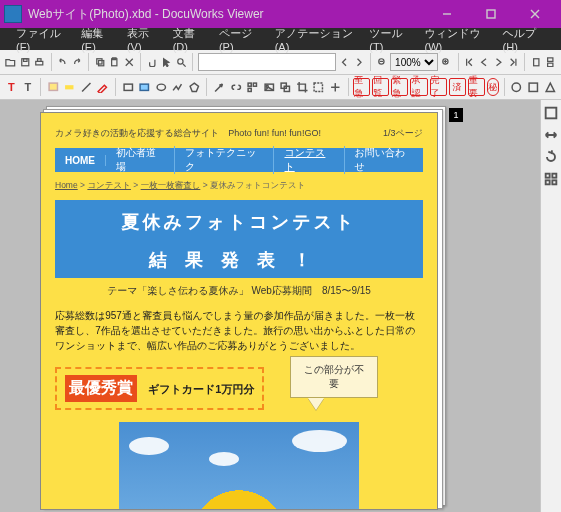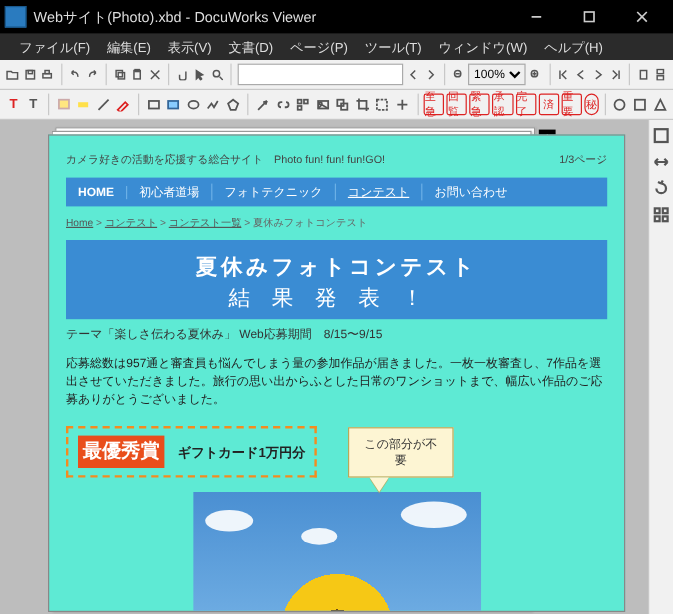--- a/index.html
+++ b/index.html
@@ -1,48 +1,48 @@
 <!DOCTYPE html>
 <html><head>
 <meta charset="utf-8">
 <style>
 html,body{margin:0;padding:0;font-family:"Meiryo","MS PGothic",sans-serif;font-size:11px;background:#2b2b2b;color:#222}
-.titlebar{height:28px;background:#000000;color:#ddd;display:flex;align-items:center;padding:0 4px}
+.titlebar{height:28px;background:#a21caf;color:#ddd;display:flex;align-items:center;padding:0 4px}
 .titlebar .appicon{width:16px;height:16px;background:#2a7bbf;border:1px solid #1a5a8f;margin-right:6px}
 .titlebar .title{flex:1;font-size:12px}
 .titlebar .winbtn{width:44px;height:28px;display:flex;align-items:center;justify-content:center;color:#ccc}
 .winbtn svg{width:10px;height:10px}
 .menubar{height:22px;background:#2b2b2b;color:#ddd;display:flex;align-items:center;padding:0 16px;font-size:11px;gap:14px}
 .menubar span{cursor:default}
 .toolbar{height:24px;background:#f1f1f1;border-bottom:1px solid #c8c8c8;display:flex;align-items:center;padding:0 4px;gap:2px}
 .tbtn{width:20px;height:20px;display:flex;align-items:center;justify-content:center;border:1px solid transparent;color:#555}
 .sep{width:1px;height:18px;background:#c8c8c8;margin:0 3px}
 .toolbar input.search{height:16px;border:1px solid #aaa;width:130px;font-size:11px;padding:0 3px}
 .toolbar select.zoom{height:18px;font-size:10px;border:1px solid #aaa;width:56px}
 .stamp{width:24px;height:16px;border:1px solid #d22;color:#d22;font-size:9px;display:flex;align-items:center;justify-content:center;border-radius:2px}
 .stamp.round{width:16px;height:16px;border-radius:8px}
 .canvas{background:#bdbdbd;height:414px;position:relative;overflow:hidden}
 .stack{position:absolute;left:40px;top:6px;width:405px;height:400px}
 .stack .sheet{position:absolute;background:#fff;border:1px solid #999;box-shadow:1px 1px 2px rgba(0,0,0,.2)}
 .stack .s1{left:6px;top:0;width:398px;height:398px}
 .stack .s2{left:3px;top:3px;width:398px;height:398px}
-.page{position:absolute;left:0;top:6px;width:481px;height:398px;background:#5eead4;border:1px solid #888;padding:14px 14px 0 14px;box-sizing:border-box;overflow:hidden}
+.page{position:absolute;left:0;top:6px;width:398px;height:398px;background:#fde047;border:1px solid #888;padding:14px 14px 0 14px;box-sizing:border-box;overflow:hidden}
 .pgnum{position:absolute;right:-18px;top:2px;width:14px;height:14px;background:#000;color:#fff;font-size:9px;display:flex;align-items:center;justify-content:center}
 .siteinfo{display:flex;justify-content:space-between;font-size:9px;color:#444;margin-bottom:8px}
 .navbar{background:#3a8cd3;color:#fff;display:flex;align-items:center;height:24px;font-size:10px}
 .navbar .navitem{padding:0 10px;border-right:1px solid #6bb0e6}
 .navbar .navitem:last-child{border-right:none}
 .navitem.home{font-weight:bold}
 .navitem.active{text-decoration:underline}
 .bc{font-size:8.5px;color:#666;margin:8px 0}
 .bc a{color:#555;text-decoration:underline}
 .hero{background:#3a8cd3;color:#fff;text-align:center;padding:10px 0 6px}
 .hero .l1{font-size:18px;letter-spacing:3px;font-weight:bold}
-.hero .l2{font-size:18px;letter-spacing:18px;font-weight:normal;margin-top:2px}
-.theme{font-size:10px;margin:6px 0 10px;color:#333}
+.hero .l2{font-size:18px;letter-spacing:18px;font-weight:bold;margin-top:14px}
+.theme{text-align:center;font-size:10px;margin:6px 0 10px;color:#333}
 .body{font-size:10px;color:#222;line-height:1.5}
 .prizebox{border:2px dashed #f48b1f;padding:6px 8px;margin-top:14px;display:inline-block}
 .prizetag{background:#e94e1b;color:#fff;font-weight:bold;font-size:16px;padding:3px 4px;display:inline-block;margin-right:8px}
 .prizeval{font-size:11px;font-weight:bold;color:#222}
 .photo{margin-top:12px;width:240px;height:140px;margin-left:auto;margin-right:auto;position:relative;overflow:hidden}
 .sky{position:absolute;inset:0;background:linear-gradient(#4a8fd2,#7ab6e8)}
 .cloud{position:absolute;background:#fff;border-radius:50%;opacity:.9}
 .sunflower{position:absolute;left:50%;bottom:-30px;transform:translateX(-50%)}
 .petals{width:110px;height:110px;background:radial-gradient(circle,#6b4a16 0 22%,#f6c815 22% 60%,transparent 60%);border-radius:50%}
 .callout{position:absolute;left:250px;top:250px;width:88px}
@@ -76,20 +76,21 @@
       </svg>
     </div>
 </div>
 
 <div class="menubar">
   <span>ファイル(F)</span>
   <span>編集(E)</span>
   <span>表示(V)</span>
   <span>文書(D)</span>
   <span>ページ(P)</span>
+  <span>アノテーション(A)</span>
   <span>ツール(T)</span>
   <span>ウィンドウ(W)</span>
   <span>ヘルプ(H)</span>
 </div>
 
 <div class="toolbar">
   <div class="tbtn">
       <svg viewBox="0 0 12 12">
         <path d="M1 3h4l1 1h5v6H1z"></path>
       </svg>
@@ -360,21 +361,21 @@
         <div class="navitem">フォトテクニック</div>
         <div class="navitem active">コンテスト</div>
         <div class="navitem">お問い合わせ</div>
       </div>
 
       <div class="bc">
         <a>Home</a>
         <span>&gt;</span>
         <a>コンテスト</a>
         <span>&gt;</span>
-        <a>コンテスト一覧</a>
+        <a>一枚一枚審査し</a>
         <span>&gt;</span>
         <span>夏休みフォトコンテスト</span>
       </div>
 
       <div class="hero">
         <div class="l1">夏休みフォトコンテスト</div>
         <div class="l2">結果発表！</div>
       </div>
       <div class="theme">テーマ「楽しさ伝わる夏休み」 Web応募期間　8/15〜9/15</div>
 

